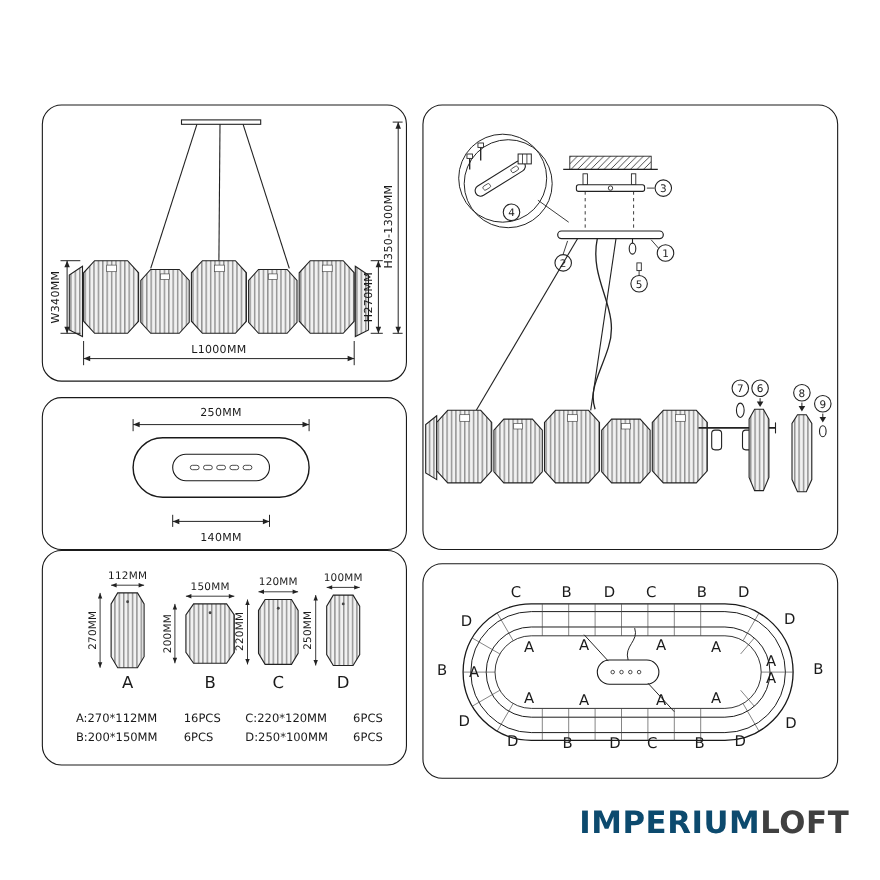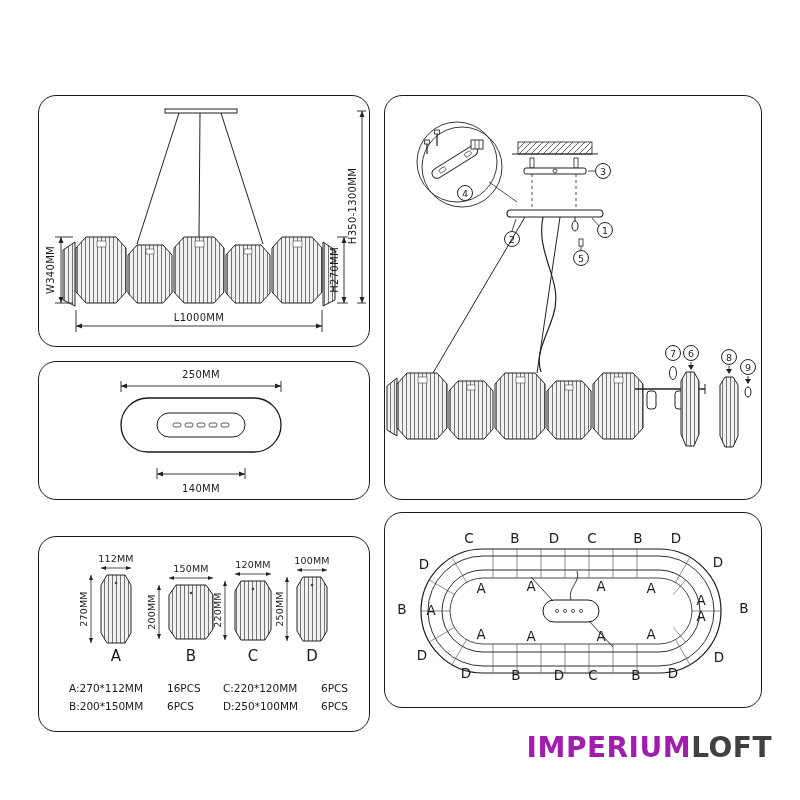--- a/index.html
+++ b/index.html
@@ -1,34 +1,34 @@
 <!DOCTYPE html>
 <html><head>
 <meta charset="utf-8">
 <style>
   html,body{margin:0;padding:0;background:#fff;}
   .page{position:relative;width:800px;height:800px;background:#ffffff;overflow:hidden;
         font-family:"DejaVu Sans", sans-serif;color:#1a1a1a;}
   .panel{position:absolute;border:1.6px solid #1a1a1a;border-radius:18px;background:#fff;box-sizing:border-box;}
   #p-front{left:38px;top:95px;width:332px;height:252px;}
   #p-top{left:38px;top:361px;width:332px;height:139px;}
-  #p-parts{left:38px;top:536px;width:332px;height:196px;}
+  #p-parts{left:38px;top:500px;width:332px;height:196px;}
   #p-assembly{left:384px;top:95px;width:378px;height:405px;}
   #p-layout{left:384px;top:512px;width:378px;height:196px;}
   svg{display:block;}
   svg text{font-family:"DejaVu Sans", sans-serif;fill:#1a1a1a;}
   .dim{font-size:10px;letter-spacing:.3px;}
   .dim-s{font-size:9.5px;letter-spacing:.2px;}
   .letter{font-size:15px;}
   .legend{font-size:10.5px;}
   .callout-num{font-size:9.5px;}
   .lay{font-size:13.5px;}
   .brand{position:absolute;right:28px;top:731px;font-size:28px;font-weight:bold;
          letter-spacing:.5px;white-space:nowrap;}
-  .brand .b1{color:#a21caf;}
+  .brand .b1{color:#0c4a6e;}
   .brand .b2{color:#404040;}
 </style>
 </head>
 <body>
 
 <div class="page">
 
   <div class="panel" id="p-front">
     <svg width="329" height="249" viewBox="0 0 329 249">
       <defs>

